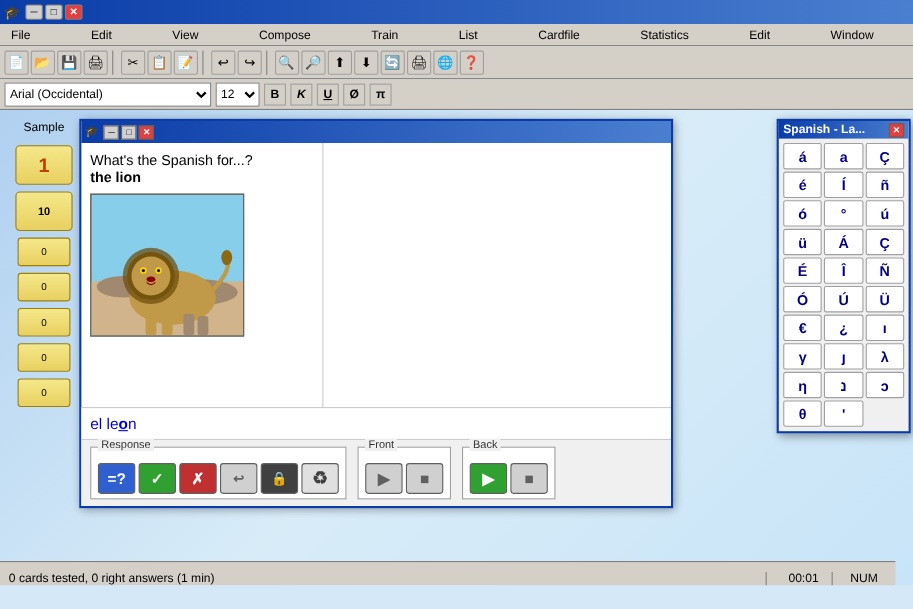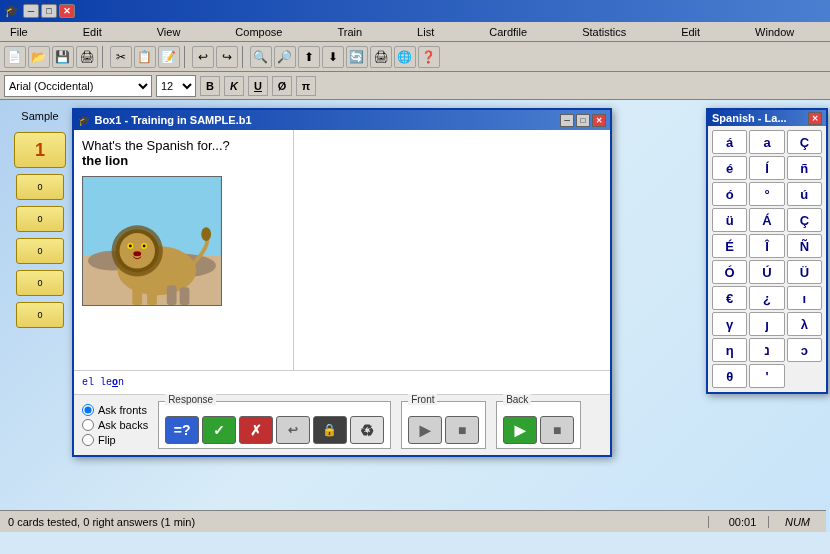--- a/index.html
+++ b/index.html
@@ -84,21 +84,21 @@
       display: flex;
       align-items: center;
       padding: 2px 4px;
       gap: 4px;
     }
     .font-select {
       height: 22px;
       font-size: 11px;
       border: 1px solid #808080;
       background: white;
-      width: 148px;
+      width: 188px;
     }
     .size-select {
       height: 22px;
       font-size: 11px;
       border: 1px solid #808080;
       background: white;
       width: 40px;
     }
     .format-btn {
       width: 20px; height: 20px;
@@ -243,24 +243,23 @@
       overflow: hidden;
     }
 
     
     .answer-input-area {
       border-top: 1px solid #ccc;
       padding: 6px 8px;
       background: white;
     }
     .answer-text {
-      font-size: 10px;
+      font-size: 14px;
       color: #0000cc;
       font-weight: normal;
-      font-family: Liberation Mono, monospace;
     }
 
     
     .controls-bar {
       border-top: 1px solid #ccc;
       background: #f0f0f0;
       padding: 6px 8px;
       display: flex;
       flex-direction: row;
       align-items: center;
@@ -350,31 +349,31 @@
       color: #000080;
       font-weight: bold;
     }
 
     
     .status-bar {
       background: #d4d0c8;
       border-top: 1px solid #808080;
       height: 22px;
       display: flex;
-      align-items: center;
+      align-items: flex-end;
       padding: 0 8px;
       font-size: 11px;
       position: absolute;
       bottom: 0;
       left: 0;
-      right: 4px;
+      right: 16px;
     }
     .status-text { flex: 1; }
     .status-time { width: 60px; text-align: center; border-left: 1px solid #808080; padding-left: 8px; margin-left: 48px; }
-    .status-num { width: 50px; text-align: center; border-left: 1px solid #808080; padding-left: 8px; font-style: italic; }
+    .status-num { width: 50px; text-align: center; border-left: 1px solid #808080; padding-left: 8px; }
 
     
     .lion-svg { width: 100%; height: 100%; }
   </style>
 </head>
 <body>
 
 <div class="title-bar">
   <span class="title-bar-icon">🎓</span>
   <div class="title-bar-controls">
@@ -435,41 +434,43 @@
   <button class="format-btn">π</button>
 </div>
 
 <div class="main-area">
 
   <div class="sidebar">
     <div class="sidebar-label">Sample</div>
     <div class="sidebar-card">
       <span>1</span>
     </div>
+    <div class="sidebar-card-stack">
+      <span>10</span>
+    </div>
     <div class="small-card">
         <span>0</span>
       </div>
     <div class="small-card">
         <span>0</span>
       </div>
     <div class="small-card">
         <span>0</span>
       </div>
     <div class="small-card">
         <span>0</span>
       </div>
     <div class="small-card">
         <span>0</span>
       </div>
   </div>
 
   <div class="training-window">
     <div class="training-title-bar">
       <span class="training-title-icon">🎓</span>
-      <span class="training-title-text">Box1 - Training in SAMPLE.b1</span>
       <div class="training-title-controls">
         <div class="training-ctrl-btn">─</div>
         <div class="training-ctrl-btn">□</div>
         <div class="training-ctrl-btn close">✕</div>
       </div>
     </div>
 
     <div class="training-content">
       <div class="question-area">
         <div style="font-size:13px; color:#000;">
@@ -516,34 +517,20 @@
     </div>
 
     <div class="answer-input-area">
       <div class="answer-text">
         <span style="color:#0000cc;">el le</span><span style="color:#0000cc; text-decoration:underline; font-weight:bold;">o</span><span style="color:#0000cc;">n</span>
       </div>
     </div>
 
     <div class="controls-bar">
 
-      <div class="radio-group">
-        <label class="radio-item">
-          <input type="radio" name="mode" checked="" style="">
-          <span>Ask fronts</span>
-        </label>
-        <label class="radio-item">
-          <input type="radio" name="mode" style="">
-          <span>Ask backs</span>
-        </label>
-        <label class="radio-item">
-          <input type="radio" name="mode" style="">
-          <span>Flip</span>
-        </label>
-      </div>
 
       <div class="response-group" style="padding-top:10px;">
         <span class="group-label">Response</span>
         <div class="btn-row">
           <div class="action-btn btn-blue">=?</div>
           <div class="action-btn btn-green">✓</div>
           <div class="action-btn btn-red">✗</div>
           <div class="action-btn btn-gray" style="font-size:12px;">↩</div>
           <div class="action-btn btn-dark">🔒</div>
           <div class="action-btn btn-media" style="font-size:16px;">♻</div>

